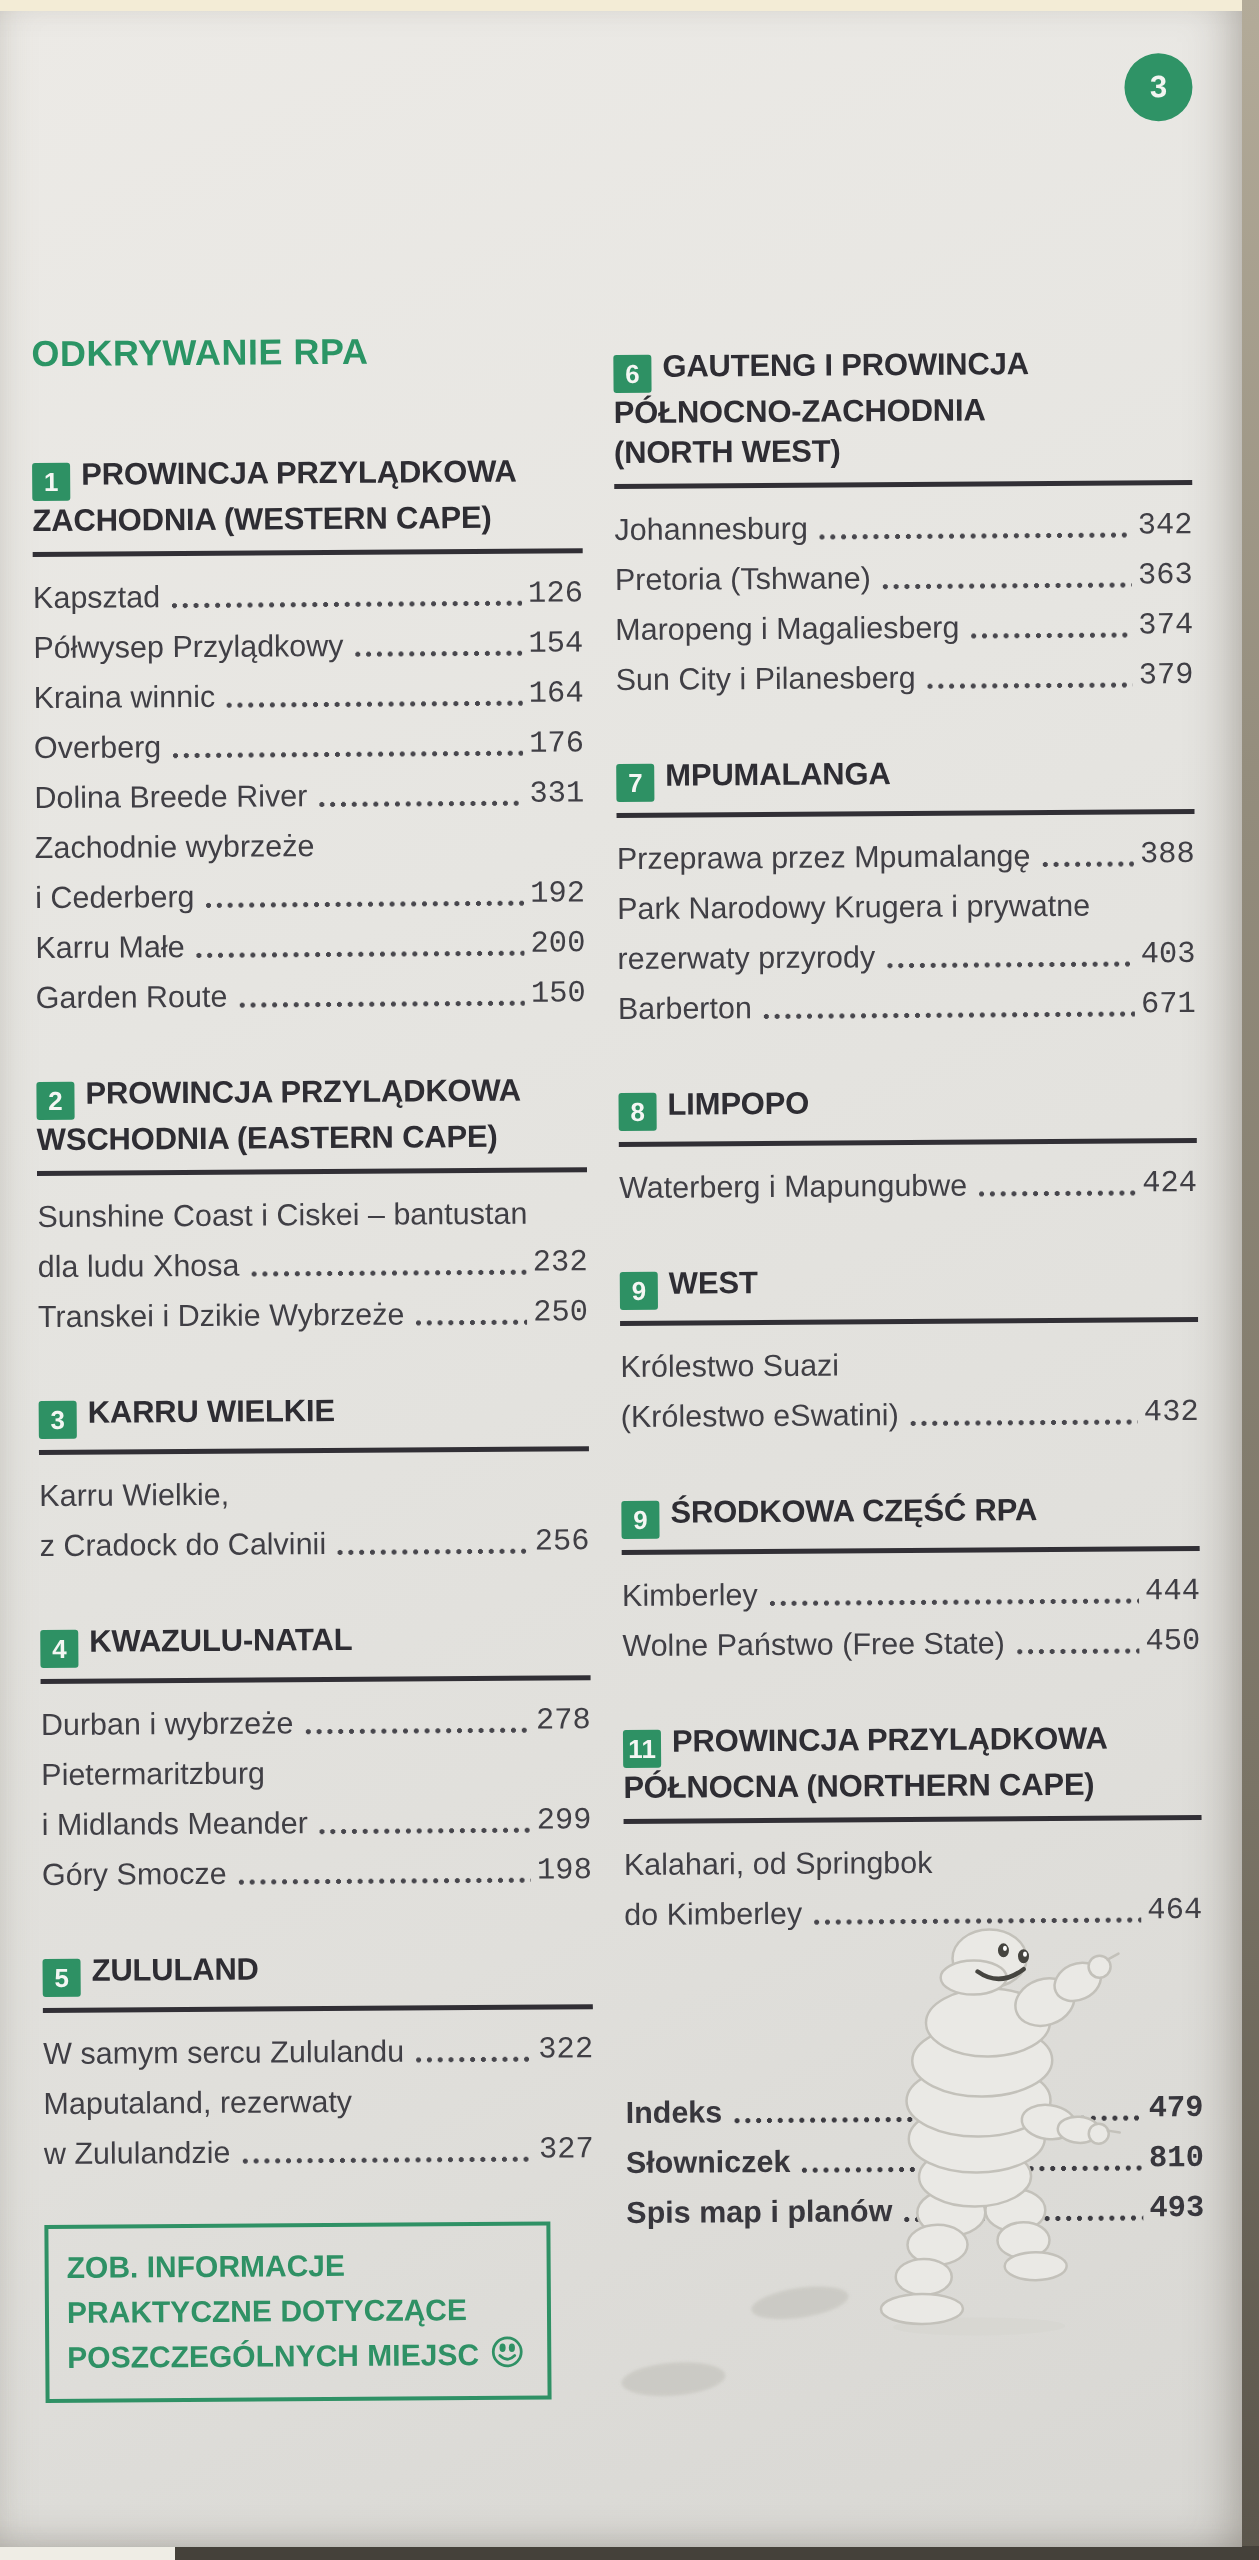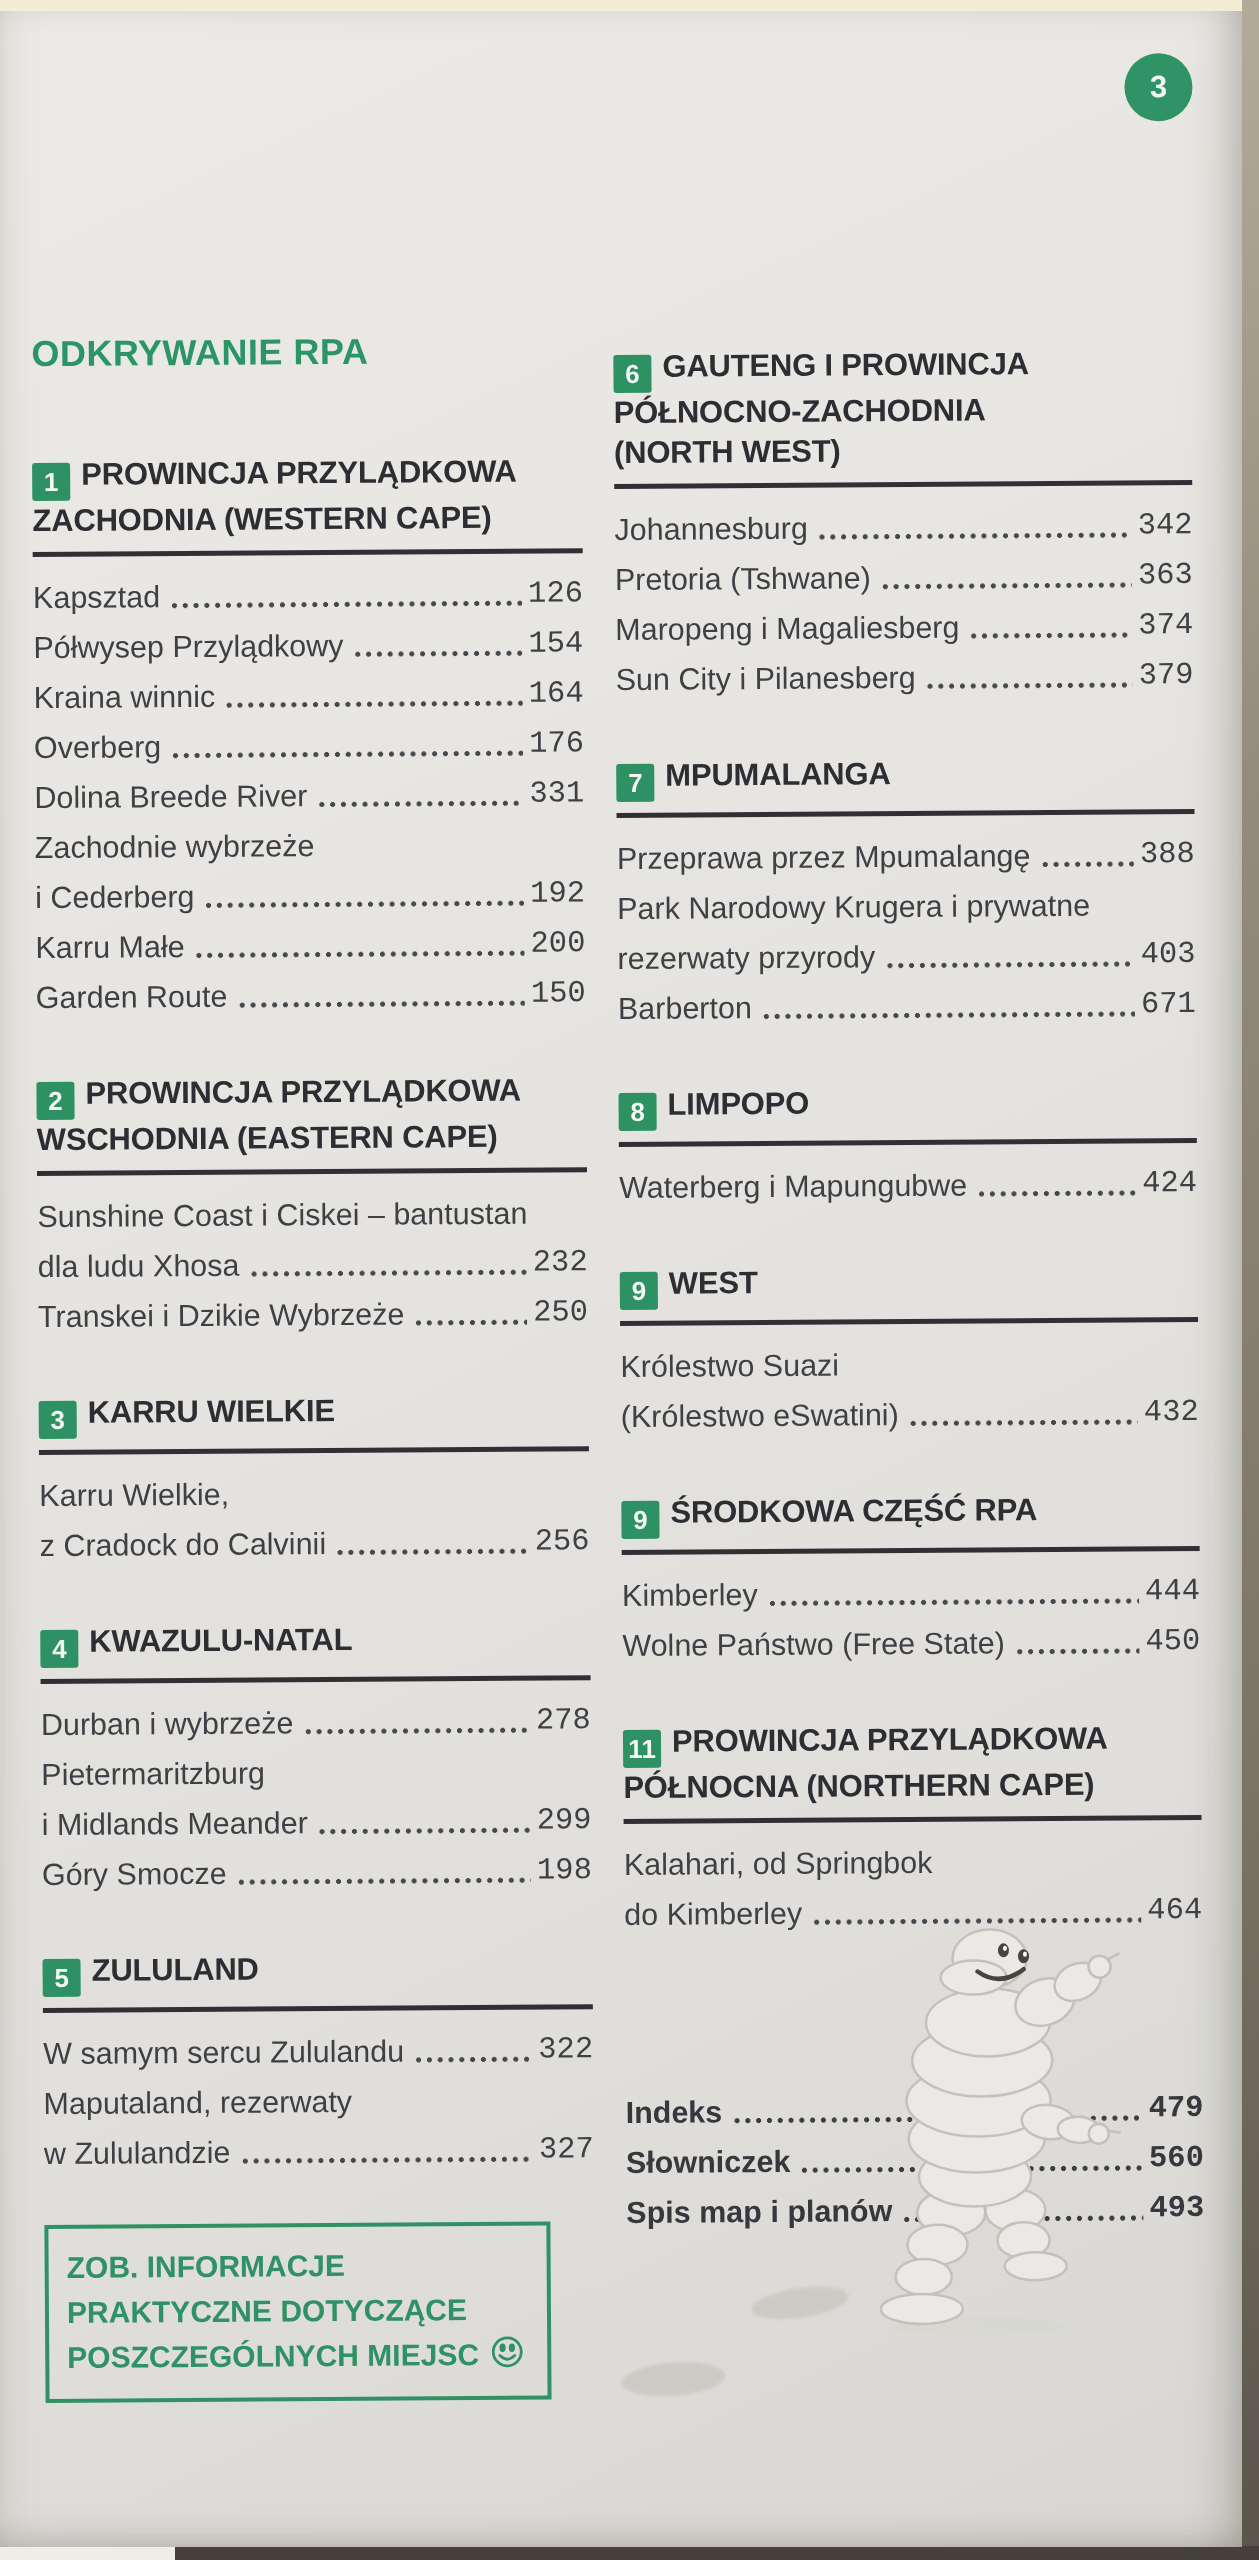--- a/index.html
+++ b/index.html
@@ -326,21 +326,21 @@
         </section>
         <div class="footer-block">
           <div class="toc-row">
             <span class="row-label">Indeks</span>
             <span class="leader"></span>
             <span class="row-page">479</span>
           </div>
           <div class="toc-row">
             <span class="row-label">Słowniczek</span>
             <span class="leader"></span>
-            <span class="row-page">560</span>
+            <span class="row-page">810</span>
           </div>
           <div class="toc-row">
             <span class="row-label">Spis map i planów</span>
             <span class="leader"></span>
             <span class="row-page">493</span>
           </div>
         </div>
       </div>
 
     <div class="info-box">

